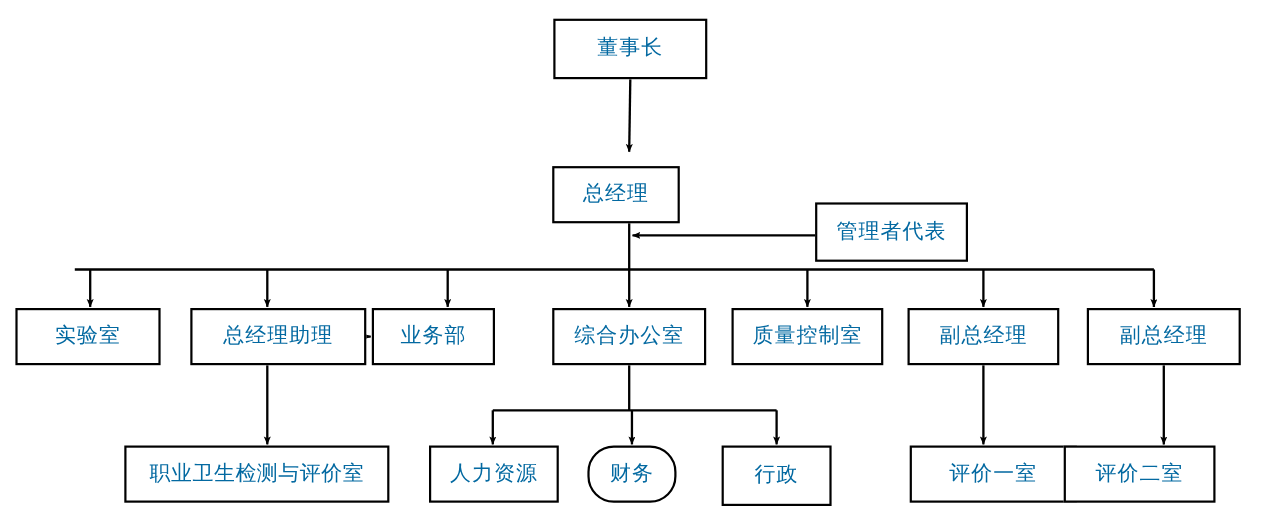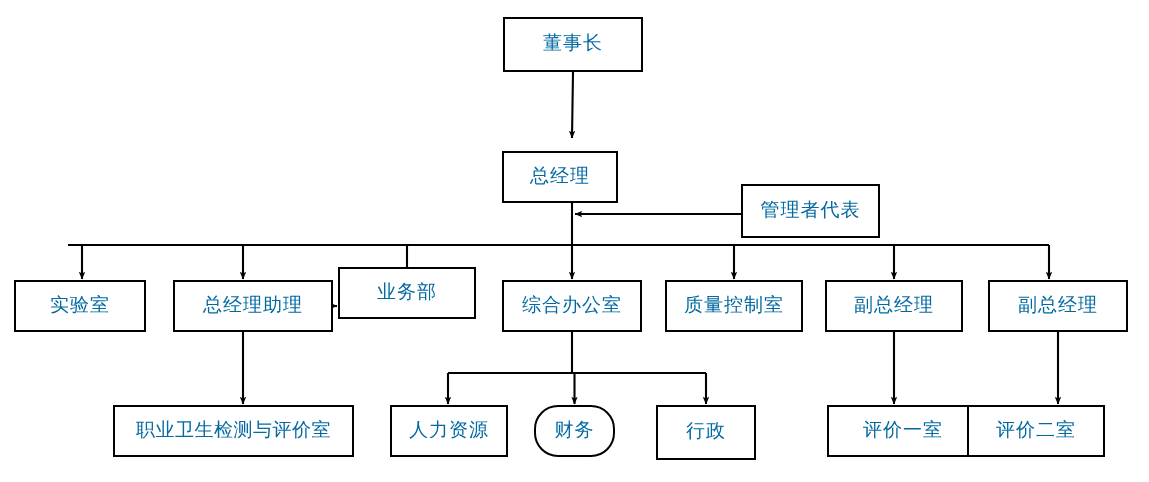--- a/index.html
+++ b/index.html
@@ -86,21 +86,21 @@
       </div>
       <div class="node" style="left: 741px; top: 184px; width: 139px; height: 54px;">
         <span>管理者代表</span>
       </div>
       <div class="node" style="left: 14px; top: 280px; width: 132px; height: 52px;">
         <span>实验室</span>
       </div>
       <div class="node" style="left: 173px; top: 280px; width: 160px; height: 52px;">
         <span>总经理助理</span>
       </div>
-      <div class="node" style="left: 338px; top: 267px; width: 138px; height: 52px;">
+      <div class="node" style="left: 338px; top: 280px; width: 112px; height: 52px;">
         <span>业务部</span>
       </div>
       <div class="node" style="left: 502px; top: 280px; width: 140px; height: 52px;">
         <span>综合办公室</span>
       </div>
       <div class="node" style="left: 665px; top: 280px; width: 138px; height: 52px;">
         <span>质量控制室</span>
       </div>
       <div class="node" style="left: 825px; top: 280px; width: 138px; height: 52px;">
         <span>副总经理</span>

